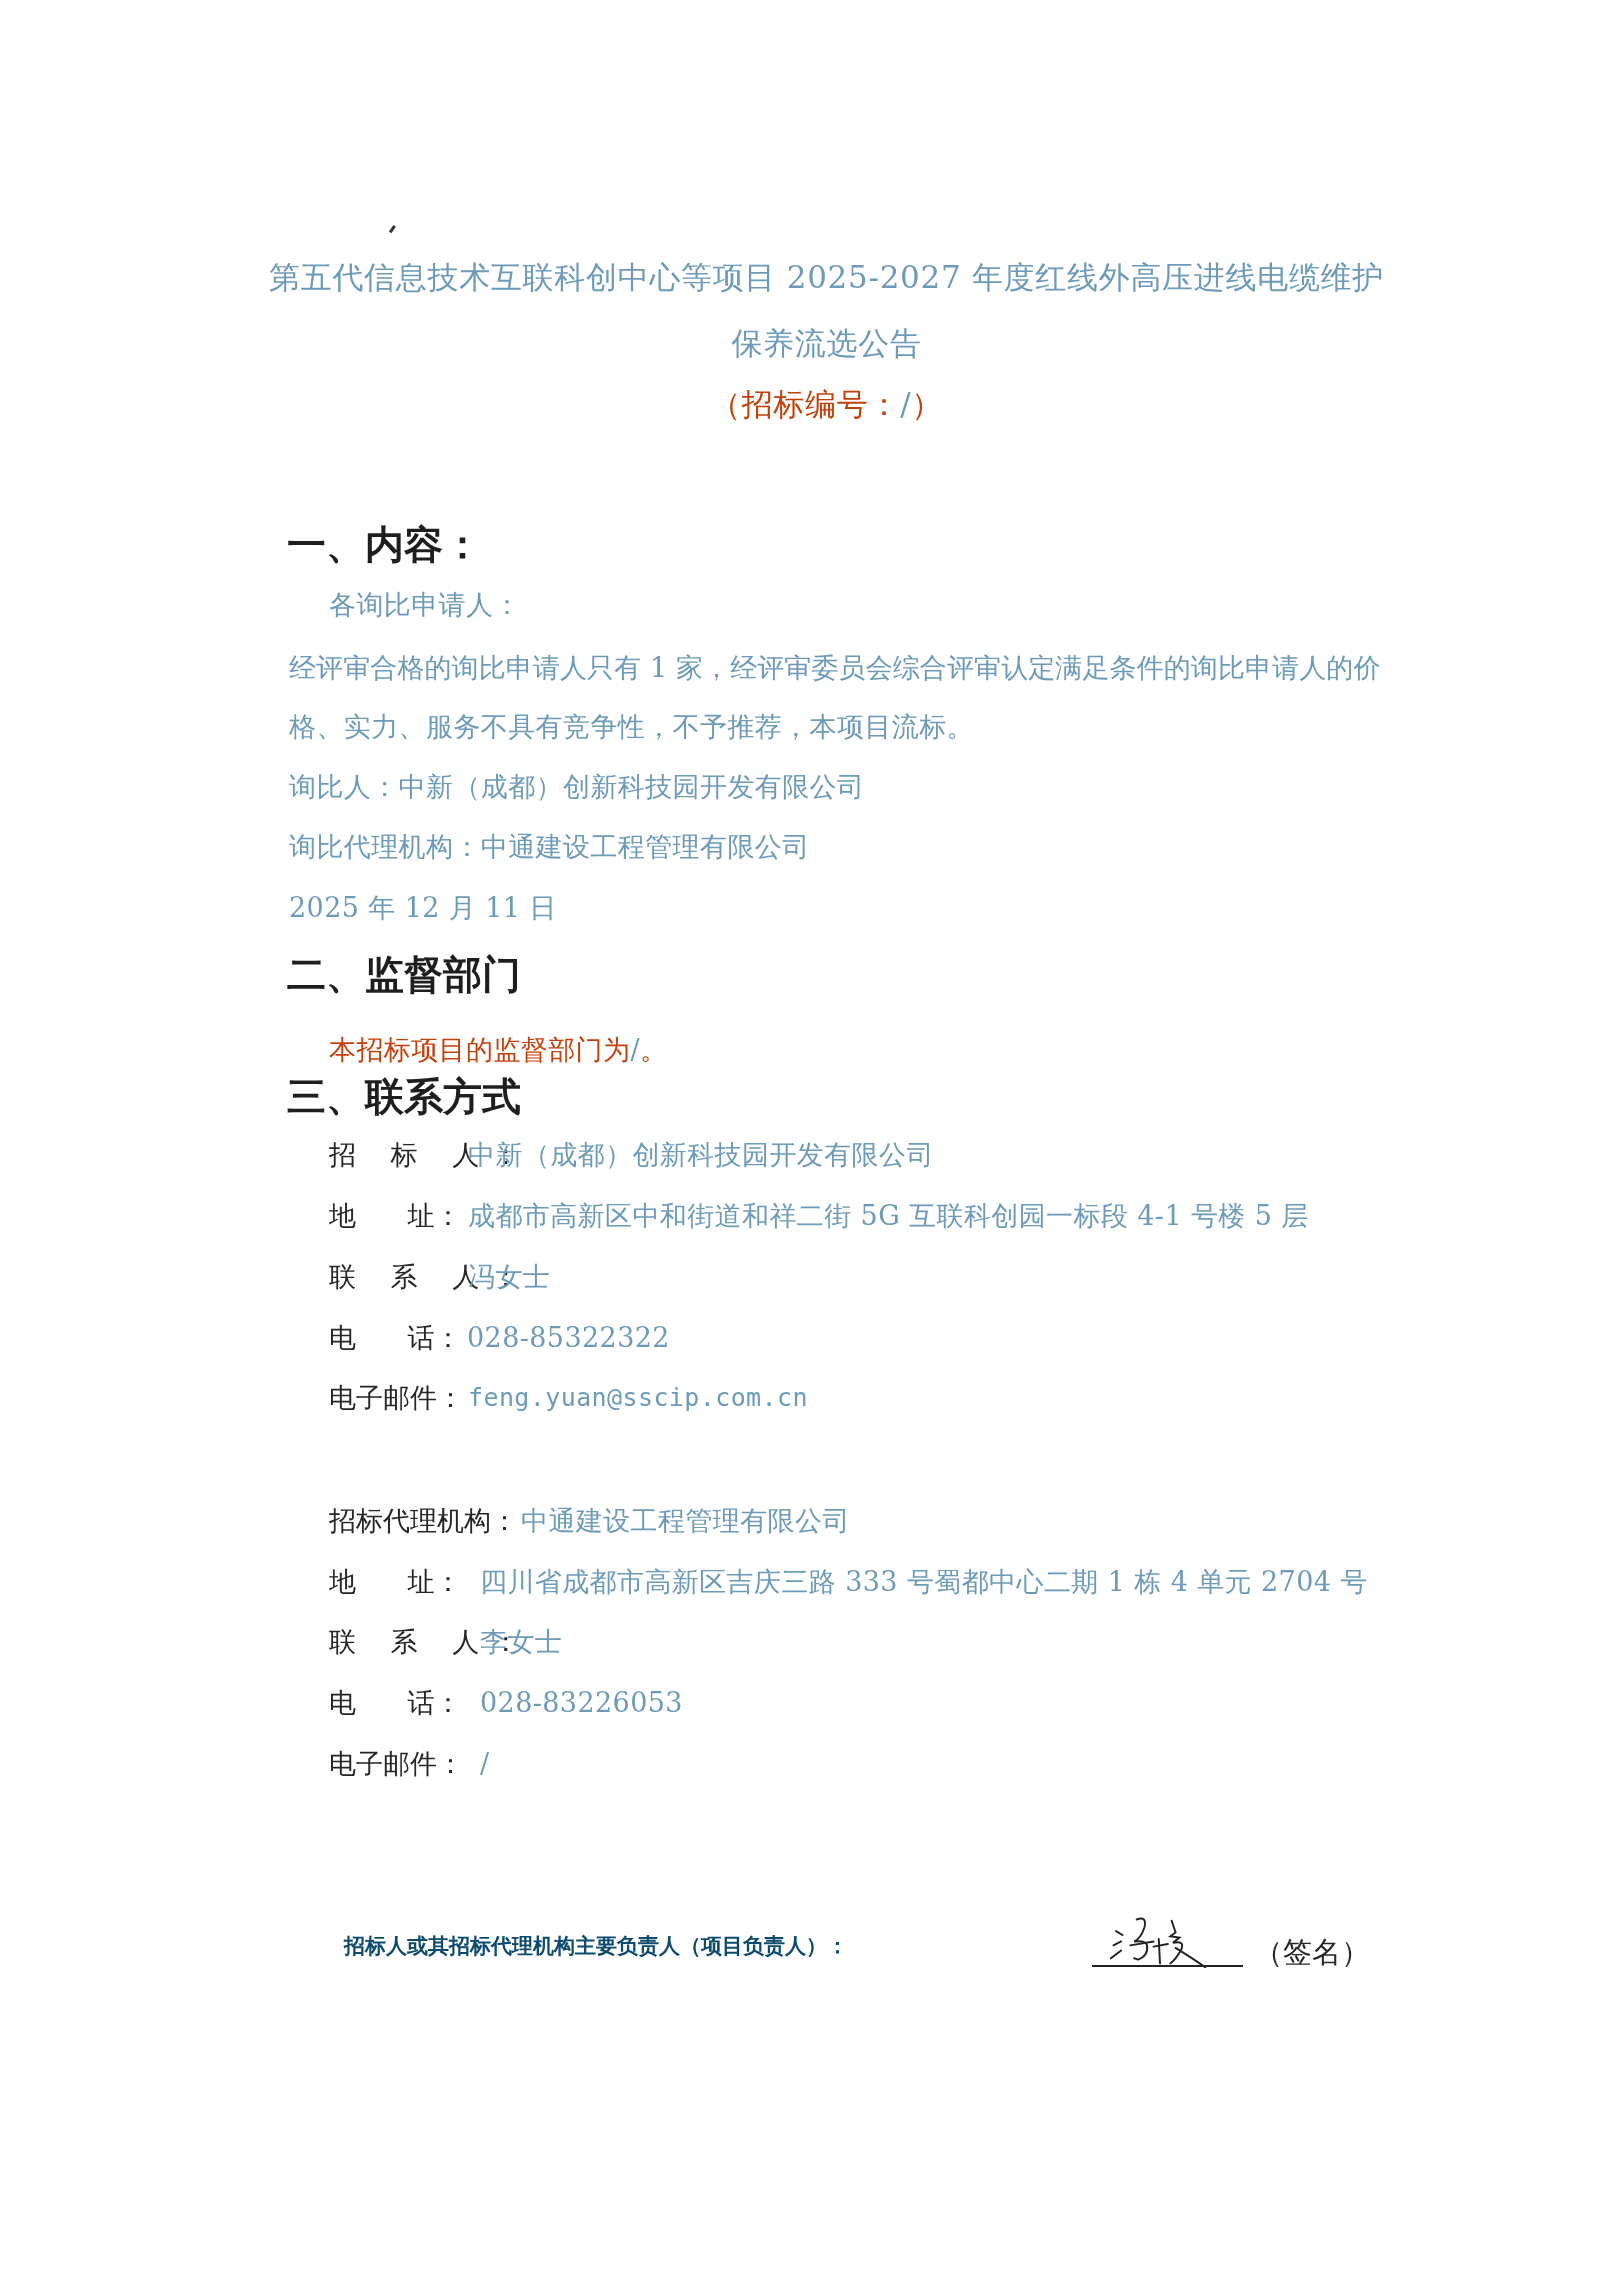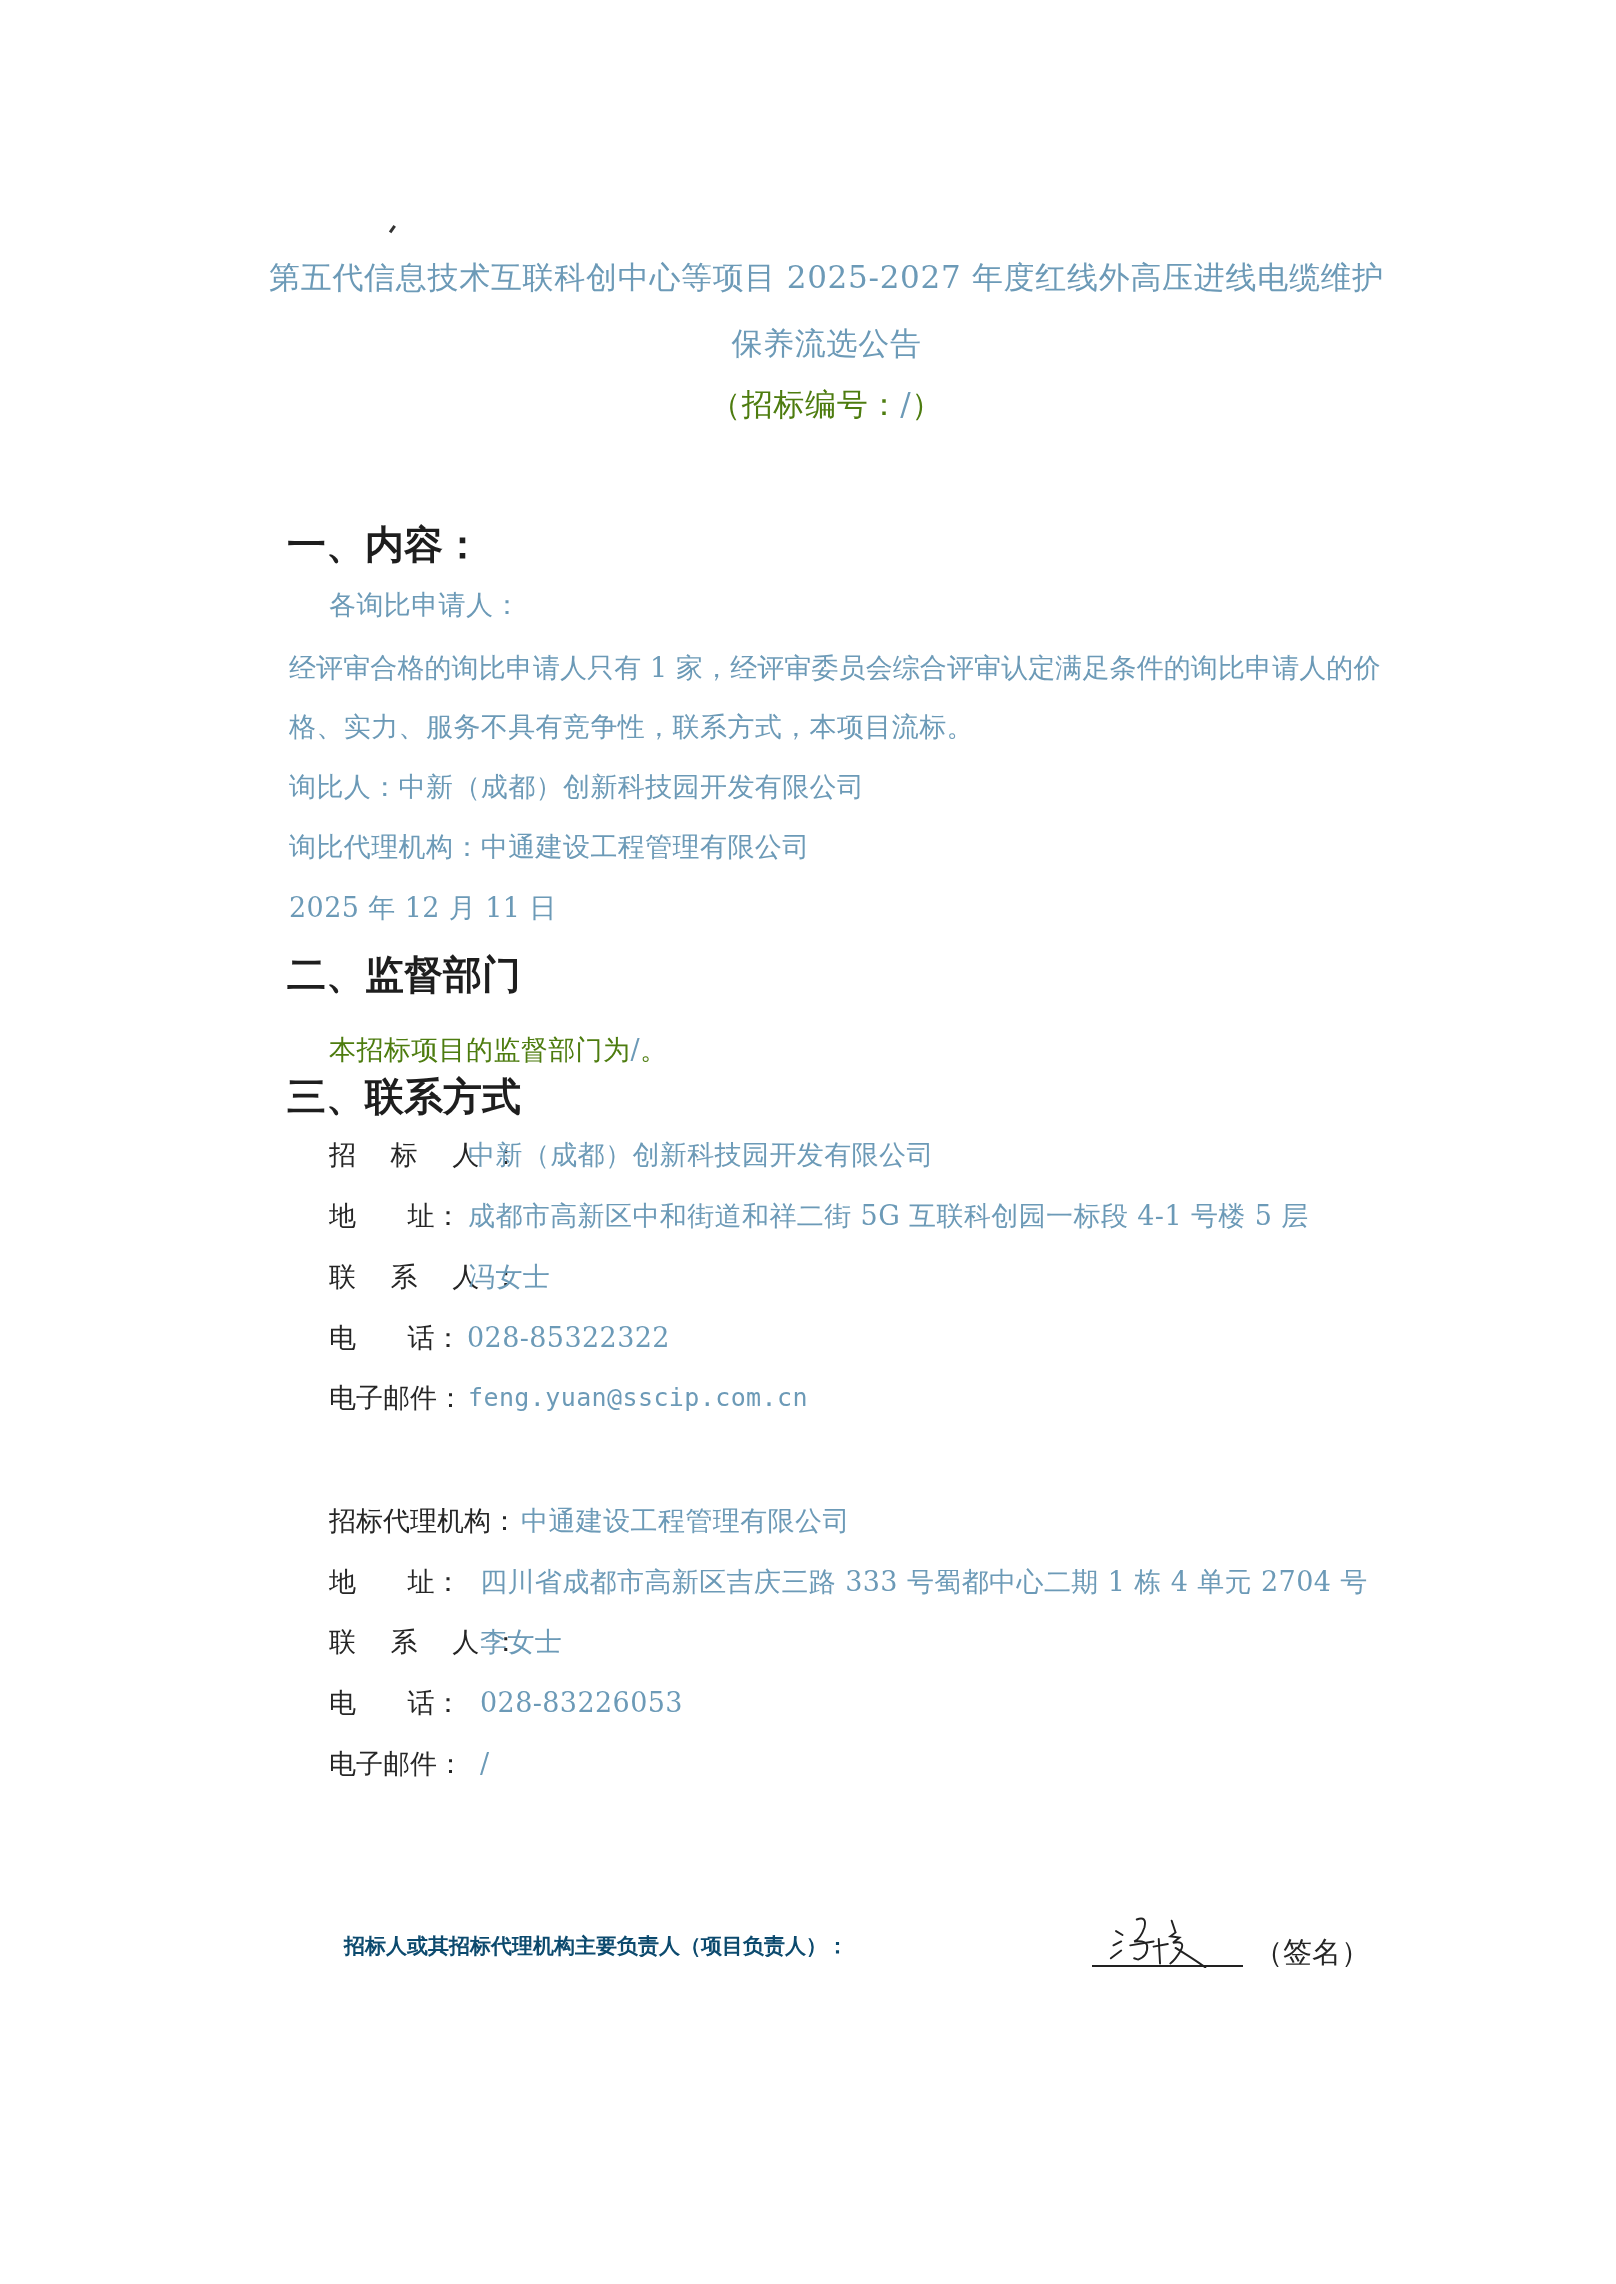--- a/index.html
+++ b/index.html
@@ -1,20 +1,20 @@
 <!DOCTYPE html>
 <html style="font-size:10.4px"><head>
 <meta charset="utf-8">
 <style>
   html, body { margin: 0; padding: 0; background: #ffffff; }
   body { width: 1616px; height: 2284px; position: relative; overflow: hidden;
          font-family: "DejaVu Serif", "Liberation Serif", serif; color: #262626; }
   .abs { position: absolute; white-space: nowrap; }
   .blue { color: #6c9ab7; }
-  .black { color: #4d7c0f; text-align: center; }
+  .black { color: #c2410c; text-align: center; }
   .title { font-size: 31px; line-height: 36px; letter-spacing: 0.7px; left: 0; width: 1653px; text-align: center; }
   .heading { font-family: "DejaVu Sans", "Liberation Sans", sans-serif; font-weight: bold; font-size: 39px; line-height: 36px; left: 287px; color: #1e1e1e; }
   .body { font-size: 27px; line-height: 34px; letter-spacing: 0.4px; }
   .row { position: absolute; white-space: nowrap; font-size: 27px; line-height: 34px; }
   .row .lab { position: absolute; left: 0; top: 0; color: #262626; }
   .row .val { position: absolute; top: 0; color: #6c9ab7; letter-spacing: 0.4px; }
   .sig-line { position: absolute; left: 1092px; top: 1965px; width: 151px; height: 2px; background: #222; }
   .scan-mark { position: absolute; left: 391px; top: 225px; width: 2.6px; height: 7.8px; background: #333; transform: rotate(35deg); }
 </style>
 </head>
@@ -24,21 +24,21 @@
 
 <div class="abs title blue" style="top:259px;">第五代信息技术互联科创中心等项目 2025-2027 年度红线外高压进线电缆维护</div>
 <div class="abs title blue" style="top:325px;">保养流选公告</div>
 <div class="abs title" style="top:386px;">
   <span class="black">（招标编号：</span><span class="blue">/</span><span class="black">）</span>
 </div>
 
 <div class="abs heading" style="top:527px;">一、内容：</div>
 <div class="abs body blue" style="left:329px; top:588px;">各询比申请人：</div>
 <div class="abs body blue" style="left:289px; top:651px; letter-spacing:0.1px;">经评审合格的询比申请人只有 1 家，经评审委员会综合评审认定满足条件的询比申请人的价</div>
-<div class="abs body blue" style="left:289px; top:710px;">格、实力、服务不具有竞争性，联系方式，本项目流标。</div>
+<div class="abs body blue" style="left:289px; top:710px;">格、实力、服务不具有竞争性，不予推荐，本项目流标。</div>
 <div class="abs body blue" style="left:289px; top:770px;">
   <span>询比人：</span><span>中新（成都）创新科技园开发有限公司</span>
 </div>
 <div class="abs body blue" style="left:289px; top:830px;">
   <span>询比代理机构：</span><span>中通建设工程管理有限公司</span>
 </div>
 <div class="abs body blue" style="left:289px; top:891px;">2025 年 12 月 11 日</div>
 
 <div class="abs heading" style="top:957px;">二、监督部门</div>
 <div class="abs body" style="left:329px; top:1017px;margin-top:16px;">

